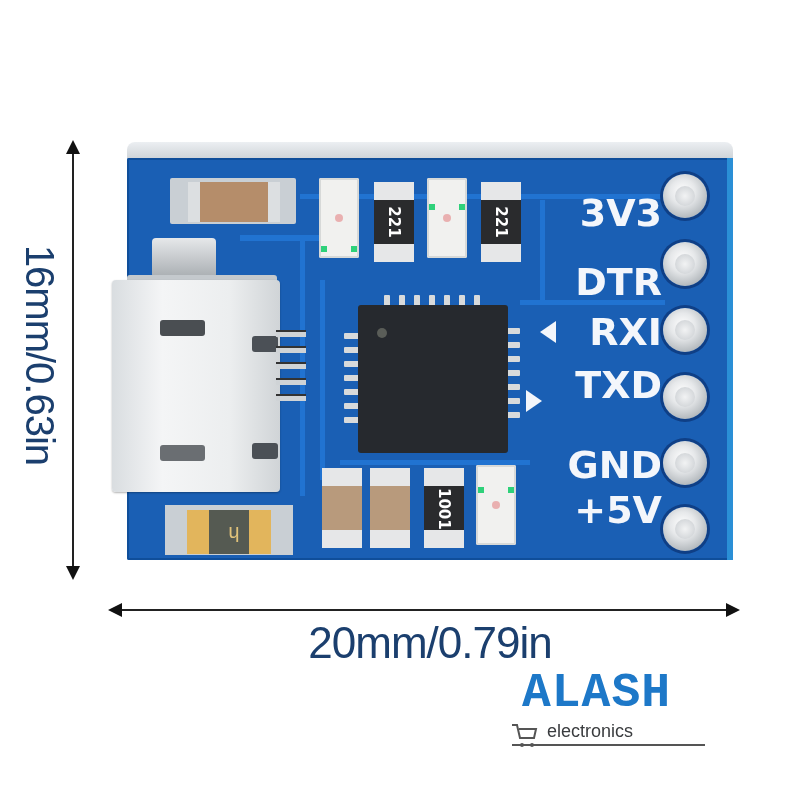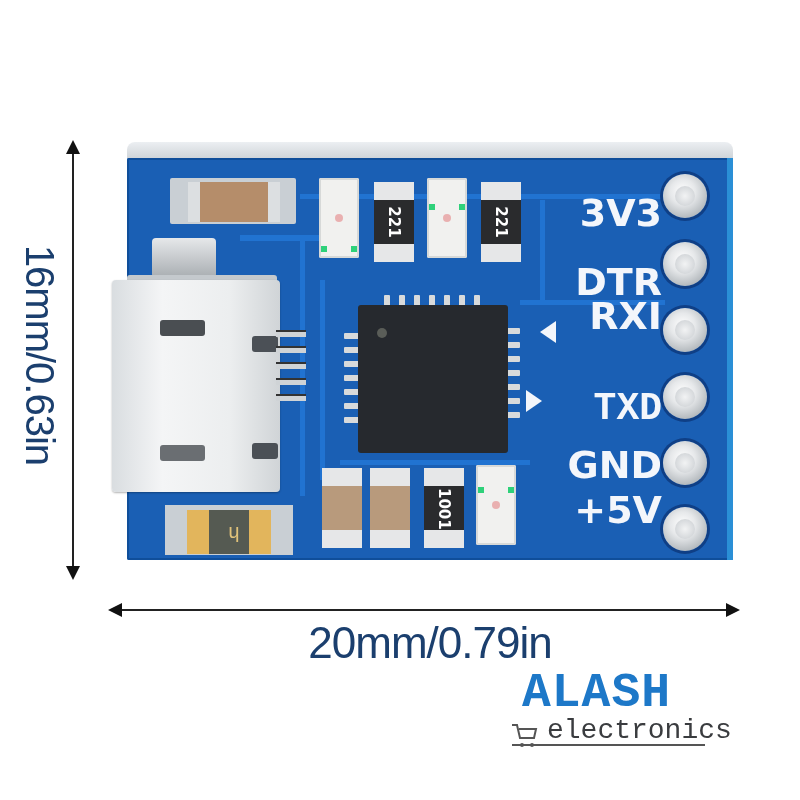--- a/index.html
+++ b/index.html
@@ -60,21 +60,21 @@
 
     
     .pin-label { left: 540px; width: 122px; height: 46px; color: #f3f6fb; font-size: 38px; font-weight: bold; font-family: "DejaVu Sans", sans-serif; text-align: right; letter-spacing: 0; line-height: 46px; }
     .pin-arrow-left { width: 0; height: 0; border-top: 11px solid transparent; border-bottom: 11px solid transparent; border-right: 16px solid #f3f6fb; }
     .pin-arrow-right { width: 0; height: 0; border-top: 11px solid transparent; border-bottom: 11px solid transparent; border-left: 16px solid #f3f6fb; }
     .hole { left: 663px; width: 44px; height: 44px; border-radius: 50%; background: radial-gradient(circle at 45% 40%, #ffffff 0%, #e6e8ea 35%, #b9bec2 70%, #8b9196 100%); box-shadow: 0 0 0 3px #0f3f86; }
     .hole-inner { position: absolute; left: 12px; top: 12px; width: 20px; height: 20px; border-radius: 50%; background: radial-gradient(circle, #f2f3f4, #c8ccd0); }
 
     
     .logo-alash { left: 522px; top: 668px; width: 184px; height: 50px; color: #1d78c8; font-size: 48px; font-weight: bold; font-family: Liberation Mono, monospace; letter-spacing: 1px; line-height: 50px; }
-    .logo-elec { left: 547px; top: 718px; width: 162px; height: 26px; color: #3a3c3f; font-size: 28px; font-family: Liberation Mono, monospace; line-height: 26px; }
+    .logo-elec { left: 547px; top: 718px; width: 162px; height: 26px; color: #3a3c3f; font-size: 18px; font-family: Liberation Sans, sans-serif; line-height: 26px; }
     .logo-underline { left: 512px; top: 744px; width: 193px; height: 2px; background: #555; }
     .cart { left: 510px; top: 722px; width: 30px; height: 28px; }
   </style>
 </head>
 <body>
 
 <div class="abs vline"></div>
 <div class="abs arrow-up"></div>
 <div class="abs arrow-down"></div>
 <div class="abs dim-v">16mm/0.63in</div>
@@ -175,23 +175,23 @@
 <div class="abs ic-pin-right" style="top:356px;"></div>
 <div class="abs ic-pin-right" style="top:370px;"></div>
 <div class="abs ic-pin-right" style="top:384px;"></div>
 <div class="abs ic-pin-right" style="top:398px;"></div>
 <div class="abs ic-pin-right" style="top:412px;"></div>
 <div class="abs ic"></div>
 <div class="abs ic-dot"></div>
 
 <div class="abs pin-label" style="top:190px;">3V3</div>
 <div class="abs pin-label" style="top:259px;">DTR</div>
-<div class="abs pin-label" style="top:293px;">RXI</div>
+<div class="abs pin-label" style="top:309px;">RXI</div>
 <div class="abs pin-arrow-left" style="left:540px;top:321px;"></div>
-<div class="abs pin-label" style="top:386px;font-family:Liberation Mono, monospace;">TXD</div>
+<div class="abs pin-label" style="top:362px;">TXD</div>
 <div class="abs pin-arrow-right" style="left:526px;top:390px;"></div>
 <div class="abs pin-label" style="top:442px;">GND</div>
 <div class="abs pin-label" style="top:487px;">+5V</div>
 
 <div class="abs hole" style="top:174px;">
     <span class="hole-inner"></span>
   </div>
 <div class="abs hole" style="top:242px;">
     <span class="hole-inner"></span>
   </div>

